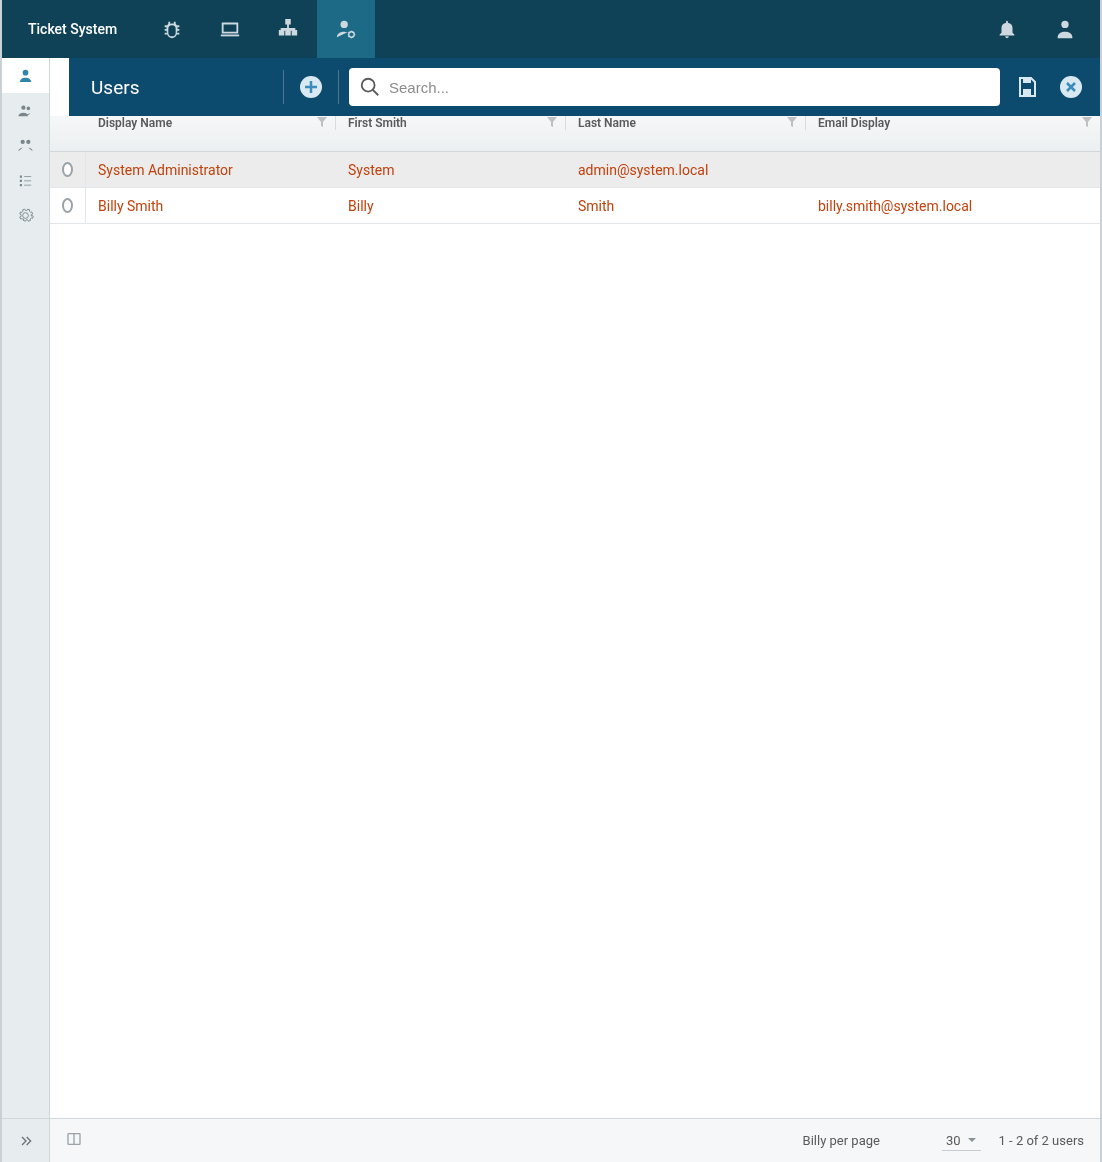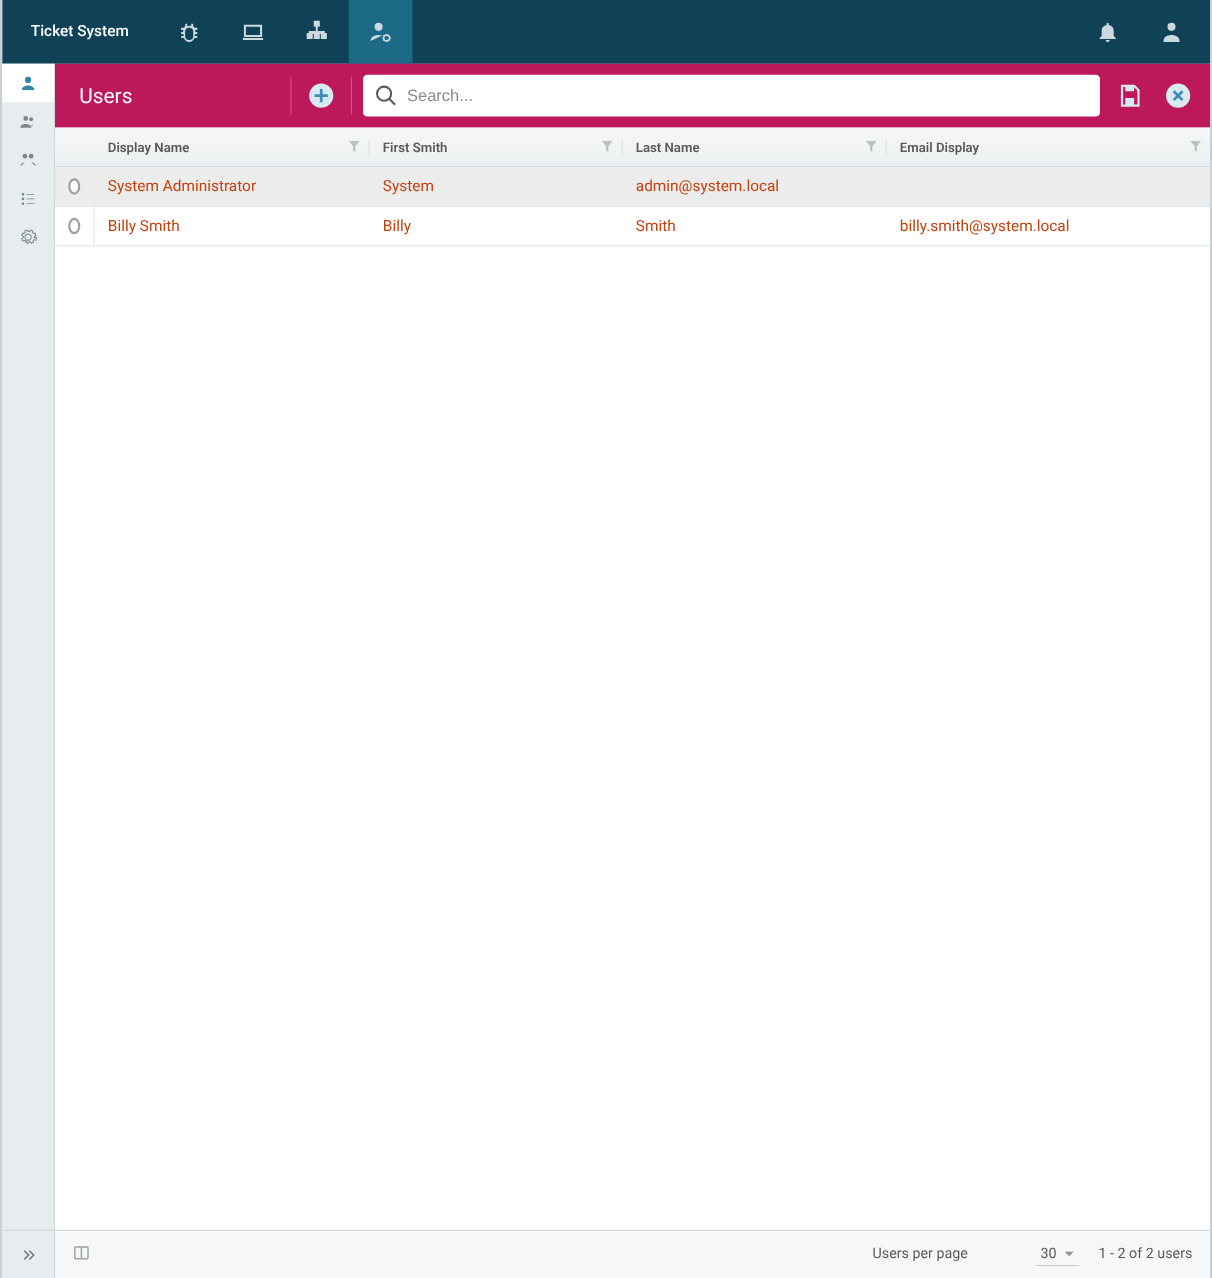--- a/index.html
+++ b/index.html
@@ -27,32 +27,32 @@
   .sidebar-item.active { background: #fff; }
   .sidebar-item.active svg { fill: #2f86aa; }
   .sidebar-spacer { flex: 1; }
   .sidebar-bottom { height: 44px; display: flex; align-items: center; justify-content: center; border-top: 1px solid #cfd7db; cursor: pointer; }
   .sidebar-bottom svg { width: 16px; height: 16px; fill: #6a747a; }
 
   
   .main { flex: 1; display: flex; flex-direction: column; min-width: 0; }
 
   
-  .toolbar { height: 58px; background: #be185d; display: flex; align-items: center; padding: 0 12px 0 22px; gap: 10px; }
+  .toolbar { height: 58px; background: #0c4a6e; display: flex; align-items: center; padding: 0 12px 0 22px; gap: 10px; margin-left: 19px; }
   .toolbar-title { color: #fff; font-size: 19px; font-weight: 400; margin-right: 12px; flex-shrink: 0; width: 170px; }
   .tb-divider { width: 1px; height: 34px; background: rgba(255,255,255,0.25); }
   .tb-btn { width: 34px; height: 34px; display:flex; align-items:center; justify-content:center; cursor:pointer; border-radius:4px; }
   .tb-btn svg { width: 24px; height: 24px; fill: #d9e9f2; }
   .search-wrap { flex: 1; display: flex; align-items:center; background: #fff; height: 38px; border-radius: 4px; padding: 0 10px; gap:8px; min-width:0; }
   .search-wrap svg { width: 22px; height: 22px; fill:none; stroke:#5a5a5a; stroke-width:2; flex-shrink:0;}
   .search-wrap input { border:none; outline:none; font-size:15px; flex:1; color:#333; background:transparent; }
   .search-wrap input::placeholder { color:#8c8c8c; }
 
   
-  .thead { height: 36px; background: linear-gradient(#f5f7f8,#eceff1); border-bottom:1px solid #d0d6d9; display:flex; align-items:center; font-size:12px; color:#5a5a5a; font-weight:600; }
+  .thead { height: 36px; background: linear-gradient(#f5f7f8,#eceff1); border-bottom:1px solid #d0d6d9; display:flex; align-items:flex-start; font-size:12px; color:#5a5a5a; font-weight:600; }
   .th { display:flex; align-items:center; padding:0 12px; border-right:1px solid #d8dde0; position:relative; cursor:pointer; }
   .th:last-child { border-right:none; }
   .th-sel { width:36px; flex-shrink:0; border-right:1px solid #d8dde0; }
   .th .filter-ic { position:absolute; right:8px; top:50%; transform:translateY(-50%); opacity:.45; }
   .th .filter-ic svg { width:10px; height:10px; fill:#7a8288; }
   .w-dn { width: 250px; flex-shrink:0; }
   .w-fn { width: 230px; flex-shrink:0; }
   .w-ln { width: 240px; flex-shrink:0; }
   .w-em { flex:1; min-width:0; }
 
@@ -246,21 +246,21 @@
     <div class="footer">
       <div class="footer-left">
         <span>
           <svg viewBox="0 0 24 24">
               <rect x="3" y="4" width="18" height="16" rx="1" fill="none" stroke="#9aa2a7" stroke-width="2"></rect>
               <path d="M12 4v16" stroke="#9aa2a7" stroke-width="2"></path>
             </svg>
         </span>
       </div>
       <div class="footer-spacer"></div>
-      <span>Users per page</span>
+      <span>Billy per page</span>
       <div class="pp-select">
         <span>30</span>
         <svg viewBox="0 0 10 10">
             <path d="M1 3l4 4 4-4z"></path>
           </svg>
       </div>
       <span>1 - 2 of 2 users</span>
     </div>
 
   </div>

